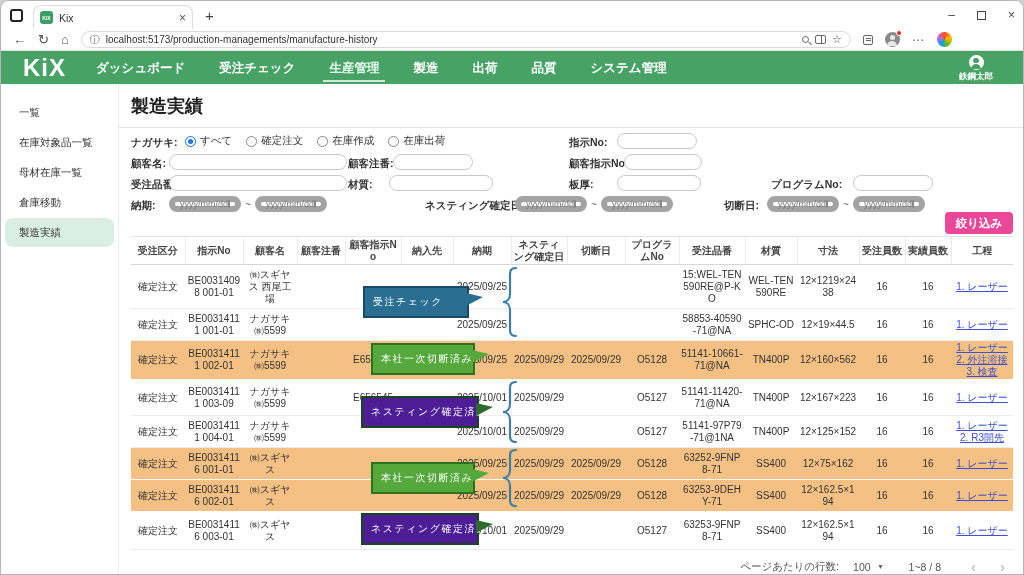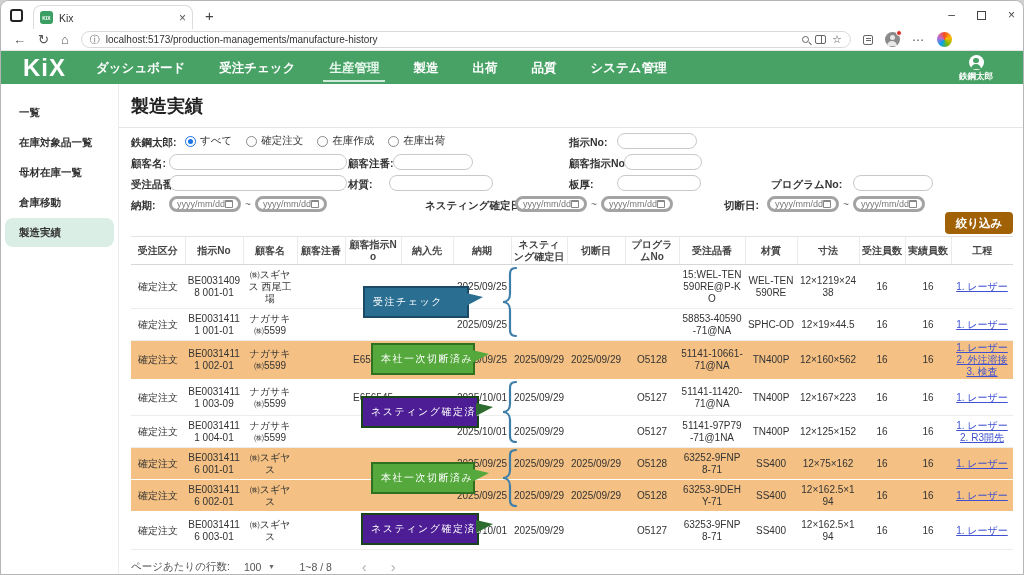--- a/index.html
+++ b/index.html
@@ -53,41 +53,41 @@
   .navitem.active::after { content:""; position:absolute; left:-4px; right:-4px; bottom:1px; height:2px; background:#cfe9d9; }
   .navuser { position:absolute; right:30px; top:3px; text-align:center; }
   .person { position:relative; width:15px; height:15px; border-radius:50%; background:#fff; margin:0 auto; }
   .person i { position:absolute; left:4.7px; top:2.5px; width:5.5px; height:5.5px; border-radius:50%; background:#48a266; }
   .person b { position:absolute; left:2.5px; top:8.8px; width:10px; height:5px; border-radius:5px 5px 0 0; background:#48a266; }
   .navuser span { font-size:8.5px; font-weight:bold; display:block; margin-top:1px; }
 
   
   .appbody { display:flex; height:492px; background:#fff; }
   .sidebar { width:118px; border-right:1px solid #ececec; padding-top:14px; flex-shrink:0; }
-  .sbitem { font-size:10.5px; font-weight:bold; color:#333; padding:8px 10px 7px 14px; margin:0 4px 1px; border-radius:8px; }
+  .sbitem { font-size:10.5px; font-weight:normal; color:#333; padding:8px 10px 7px 14px; margin:0 4px 1px; border-radius:8px; }
   .sbitem.active { background:#daeee6; }
 
   main { flex:1; position:relative; }
   .titlebar { padding:10px 12px 9px; border-bottom:1px solid #e5e5e5; }
   .titlebar h1 { font-size:18px; font-weight:bold; color:#222; }
 
   
   .filters { position:relative; height:108px; margin:0 12px; font-size:10.5px; color:#333; }
   .fl { position:absolute; font-weight:bold; white-space:nowrap; }
   .fin { position:absolute; height:16px; border:1px solid #c9c9c9; border-radius:9px; background:#fff; padding:0 6px; font-size:10px; }
   .radios { position:absolute; display:flex; gap:14px; align-items:center; }
   .radio { display:flex; align-items:center; gap:4px; font-size:10.5px; }
   .rdo { width:11px; height:11px; border-radius:50%; border:1.5px solid #8a8a8a; display:inline-flex; align-items:center; justify-content:center; }
   .rdo.on { border-color:#1a73e8; }
   .rdo.on .dot { width:5px; height:5px; border-radius:50%; background:#1a73e8; }
-  .datef { position:absolute; width:72px; height:16px; border:3px solid #a3a3a3; border-radius:8px; background:#fff;
+  .datef { position:absolute; width:72px; height:16px; border:6px solid #a3a3a3; border-radius:8px; background:#fff;
     display:flex; align-items:center; justify-content:space-between; padding:0 5px; color:#777; font-size:9px; }
   .cal { width:8px; height:8px; border:1px solid #888; border-top:2.5px solid #888; border-radius:1px; }
   .tilde { position:absolute; color:#666; font-size:10px; }
-  .filterbtn { position:absolute; right:0; top:84px; width:68px; height:22px; background:#a16207; color:#fff;
+  .filterbtn { position:absolute; right:0; top:84px; width:68px; height:22px; background:#ec4899; color:#fff;
     border:none; border-radius:4px; font-size:11.5px; font-weight:bold; }
 
   
   .tablewrap { position:relative; margin:0 12px; }
   table { border-collapse:collapse; table-layout:fixed; width:882px; }
   th { font-size:10px; color:#444; font-weight:bold; border-top:1px solid #e3e3e3; border-bottom:1px solid #d7d7d7;
     height:28px; padding:1px 2px; border-left:1px solid #ebebeb; word-break:break-all; line-height:12px; }
   th:first-child { border-left:none; }
   td { font-size:10px; color:#333; text-align:center; padding:1px 2px; border-bottom:1px solid #ececec;
     word-break:break-all; line-height:12px; }
@@ -101,21 +101,21 @@
   .brace { position:absolute; left:368px; z-index:4; }
   .callout { position:absolute; height:32px; display:flex; align-items:center; padding:0 8px; color:#fff;
     font-size:10px; letter-spacing:1.5px; border:2px solid; z-index:5; white-space:nowrap; }
   .callout::after { content:""; position:absolute; right:-16px; top:5px;
     border-top:4px solid transparent; border-bottom:9px solid transparent; border-left:17px solid; }
   .co-blue { background:#2a6e92; border-color:#1b4a66; } .co-blue::after { border-left-color:#2a6e92; }
   .co-green { background:#55a93c; border-color:#2f7021; } .co-green::after { border-left-color:#55a93c; }
   .co-dgreen { background:#4c1d95; border-color:#1a441b; } .co-dgreen::after { border-left-color:#2d6b2e; }
 
   
-  .pagefoot { margin:8px 12px 0; display:flex; align-items:center; gap:8px;
+  .pagefoot { margin:8px 12px 0; display:flex; justify-content:flex-end; align-items:center; gap:8px;
     color:#555; font-size:10.5px; }
   .rpp-val { margin-left:6px; }
   .caret { font-size:8px; color:#666; margin-right:18px; }
   .range { margin-right:14px; }
   .chev { font-size:15px; color:#b0b0b0; padding:0 8px; }
 </style>
 </head>
 <body>
 
 <div class="window">
@@ -192,21 +192,21 @@
       <div class="sbitem">倉庫移動</div>
       <div class="sbitem active">製造実績</div>
     </aside>
 
     <main>
       <div class="titlebar">
         <h1>製造実績</h1>
       </div>
 
       <div class="filters">
-        <span class="fl" style="left:0;top:8px">鉄鋼太郎:</span>
+        <span class="fl" style="left:0;top:8px">ナガサキ:</span>
         <div class="radios" style="left:54px;top:6px">
           <label class="radio">
               <span class="rdo on">
                 <span class="dot"></span>
               </span>
               <span>すべて</span>
             </label>
           <label class="radio">
               <span class="rdo"></span>
               <span>確定注文</span>

